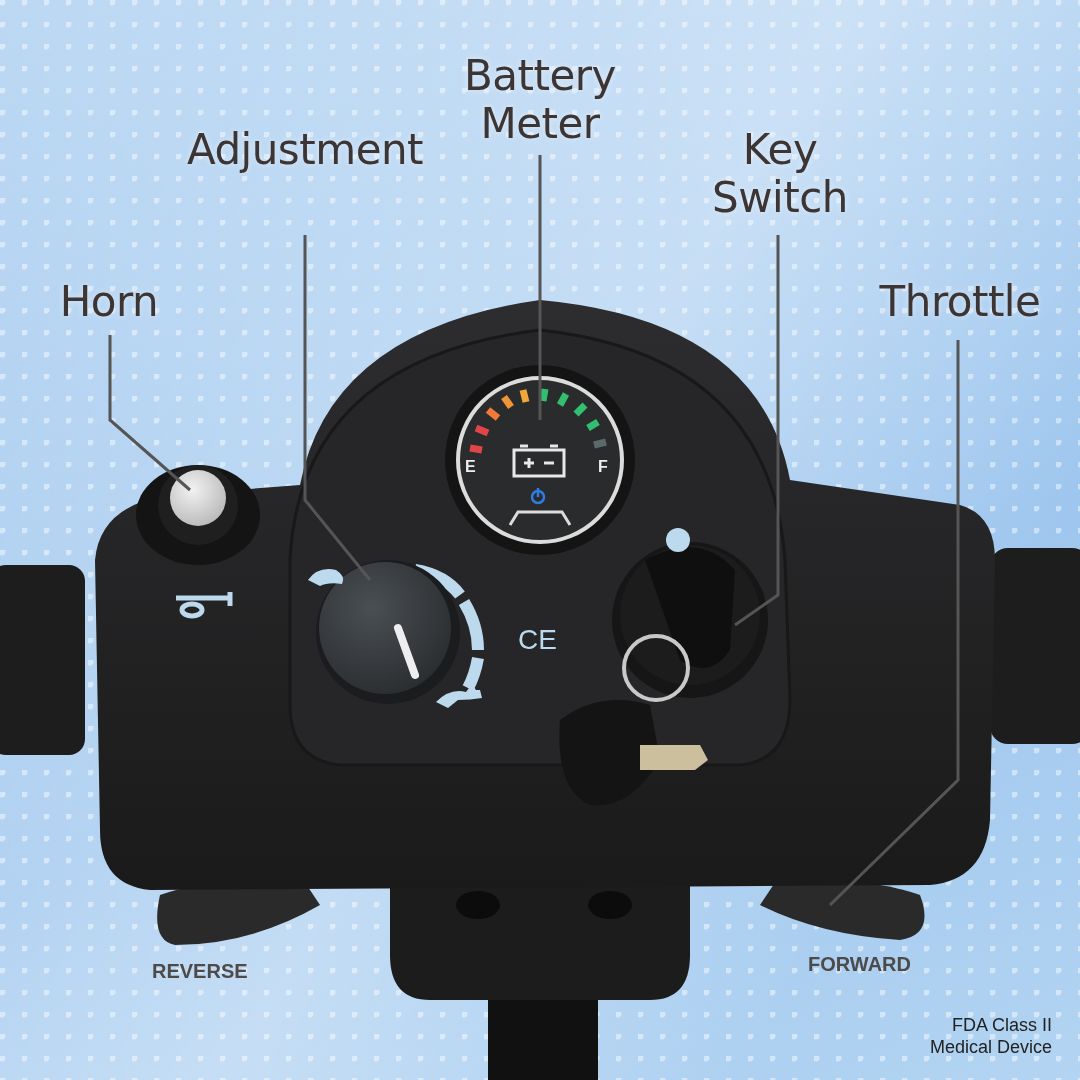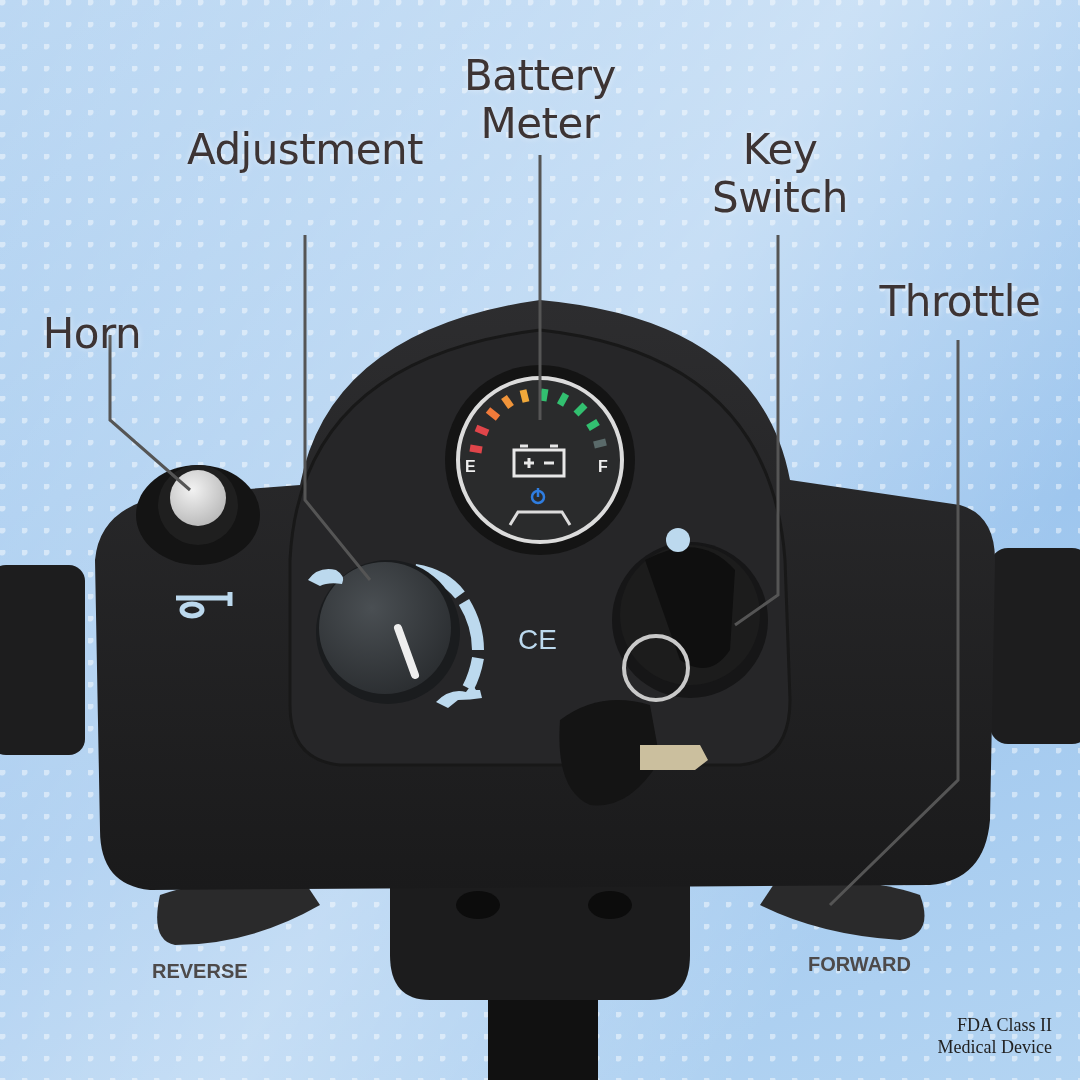--- a/index.html
+++ b/index.html
@@ -131,27 +131,27 @@
   <div>Battery</div>
   <div>Meter</div>
 </div>
 <div class="callout" style="left:160px;top:126px;width:290px;">
   <div>Adjustment</div>
 </div>
 <div class="callout" style="left:690px;top:126px;width:180px;">
   <div>Key</div>
   <div>Switch</div>
 </div>
-<div class="callout" style="left:22px;top:278px;width:140px;margin-top:32px;">Horn</div>
+<div class="callout" style="left:39px;top:278px;width:140px;">Horn</div>
 <div class="callout" style="left:860px;top:278px;width:200px;">Throttle</div>
 
 <div class="small" style="left:465px;top:458px;color:#eee;font-size:16px;">E</div>
 <div class="small" style="left:598px;top:458px;color:#eee;font-size:16px;">F</div>
 
 <div class="small" style="left:518px;top:624px;color:#bcd9ee;font-size:28px;font-weight:normal;">CE</div>
 
 <div class="small" style="left:152px;top:960px;">REVERSE</div>
 <div class="small" style="left:808px;top:953px;">FORWARD</div>
 
-<div class="fda" style="left:880px;top:1014px;width:172px;font-family:Liberation Serif, serif;">
+<div class="fda" style="left:880px;top:1014px;width:172px;">
   <div>FDA Class II</div>
   <div>Medical Device</div>
 </div>
 
 </body></html>

